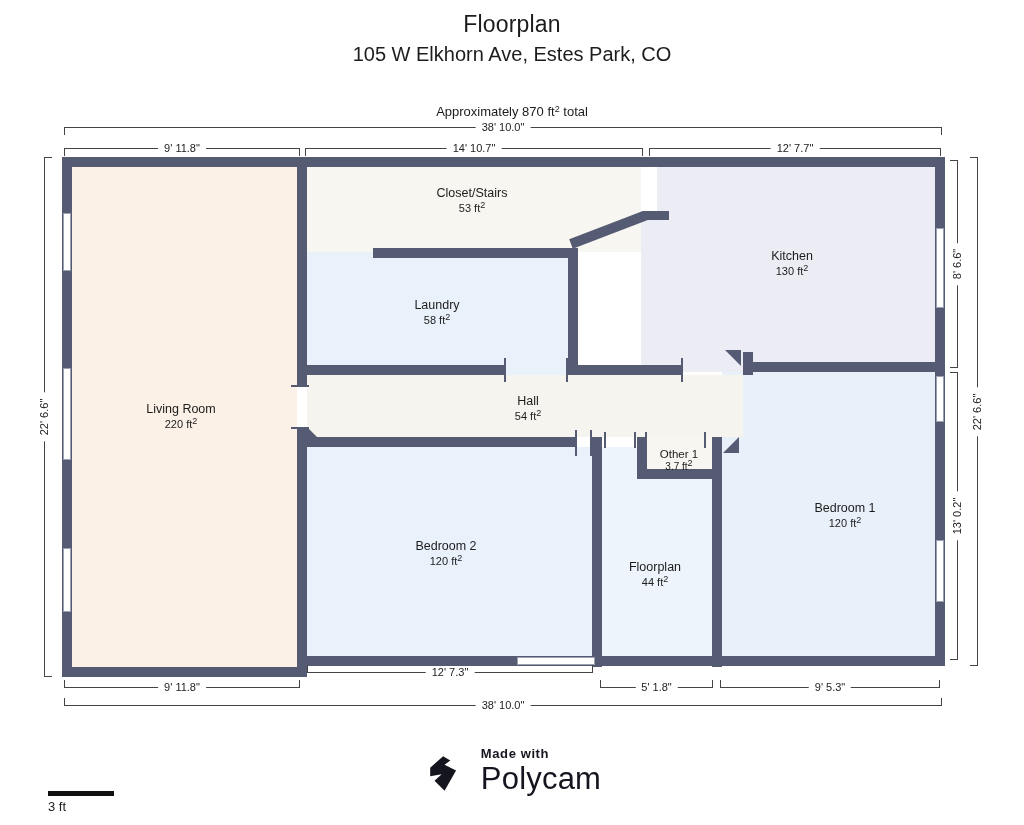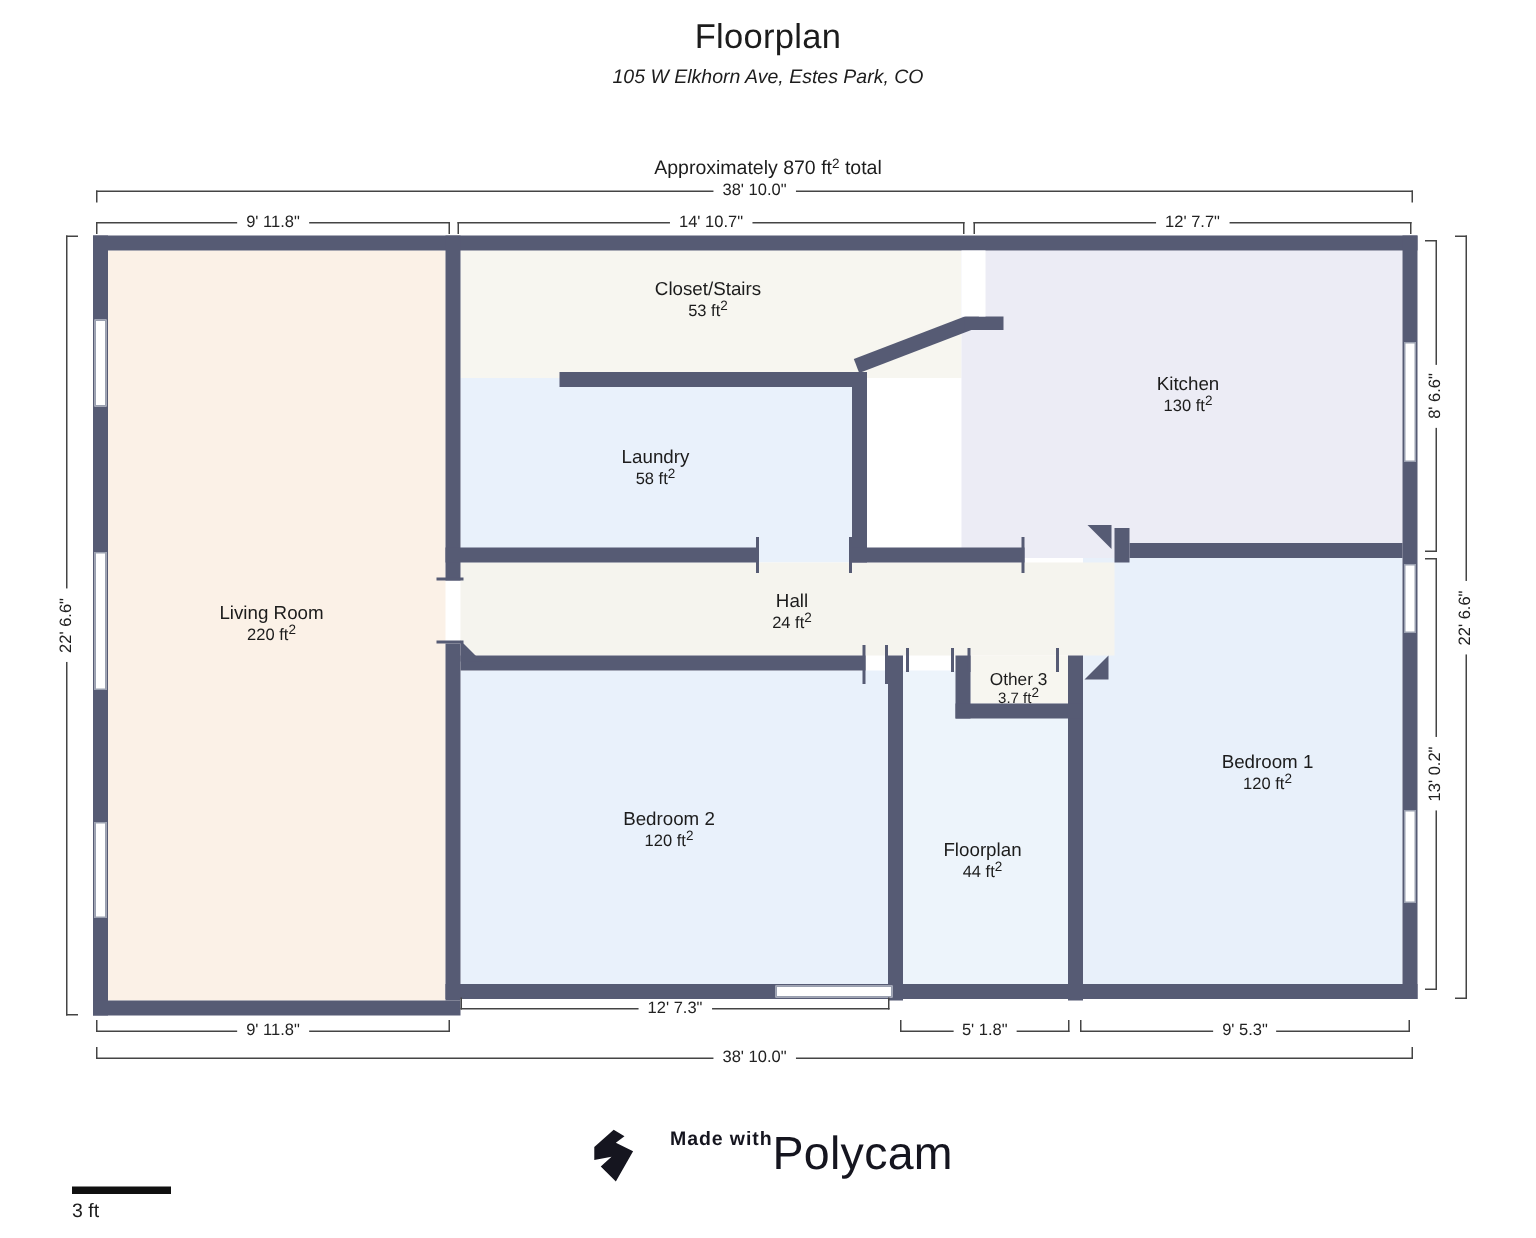--- a/index.html
+++ b/index.html
@@ -1,20 +1,20 @@
 <!DOCTYPE html>
 <html style="--c-wall: #565b74; --c-living: #fbf1e7; --c-closet: #f7f6f0; --c-laundry: #e9f1fb; --c-kitchen: #ececf5; --c-hall: #f5f4ee; --c-other: #f7f6f0; --c-bed2: #e9f1fb; --c-bath: #edf4fb; --c-bed1: #e8f0fa; --c-dim_line: #444444; --c-text: #1c1c1c; --c-brand: #15151f;"><head>
 <meta charset="utf-8">
 <style>
   html,body{margin:0;padding:0;background:#fff;}
   #canvas{position:relative;width:1024px;height:825px;background:#fff;overflow:hidden;
           font-family:"Liberation Sans",sans-serif;color:var(--c-text,#1c1c1c);}
   .hdr{position:absolute;left:0;right:0;text-align:center;}
   .hdr-title{font-size:23px;font-weight:500;letter-spacing:.2px;}
-  .hdr-addr{font-size:13px;font-style:italic;}
+  .hdr-addr{font-size:20px;}
   .hdr-area{font-size:13px;margin-top:36px;}
   sup.sq{font-size:9px;vertical-align:4px;line-height:0;}
   .room{position:absolute;}
   .room-label{position:absolute;transform:translate(-50%,-50%);text-align:center;line-height:1.3;z-index:30;}
   .rname{font-size:12.5px;}
   .rarea{font-size:11px;}
   .wall{position:absolute;background:var(--c-wall,#565b74);z-index:10;}
   .window{position:absolute;background:#fff;border:1px solid #9aa0b0;z-index:15;box-sizing:border-box;}
   .tick{position:absolute;background:var(--c-wall,#565b74);z-index:12;}
   .whitegap{position:absolute;background:#fff;z-index:11;}
@@ -23,21 +23,21 @@
   .dim.top{border-bottom:none;}
   .dim.bottom{border-top:none;}
   .dim.left{border-right:none;}
   .dim.right{border-left:none;}
   .dim .lbl{position:absolute;font-size:11px;background:#fff;padding:0 6px;white-space:nowrap;color:#222;}
   .dim.top .lbl{left:50%;top:-1px;transform:translate(-50%,-50%);}
   .dim.bottom .lbl{left:50%;top:100%;transform:translate(-50%,-50%);}
   .dim.left .lbl{left:-1px;top:50%;transform:translate(-50%,-50%) rotate(-90deg);}
   .dim.right .lbl{left:100%;top:50%;transform:translate(-50%,-50%) rotate(-90deg);}
   .footer{position:absolute;left:0;right:0;top:746px;display:flex;justify-content:center;align-items:center;gap:12px;}
-  .brandcol{display:flex;flex-direction:row;align-items:flex-start;}
+  .brandcol{display:flex;flex-direction:column;align-items:flex-start;}
   .madewith{font-size:13px;font-weight:600;letter-spacing:.6px;color:var(--c-brand,#15151f);}
   .brand{font-size:31px;font-weight:500;letter-spacing:.2px;color:var(--c-brand,#15151f);margin-top:0px;}
   .scalebar{position:absolute;left:48px;top:791px;width:66px;height:5px;background:#101010;}
   .scalelbl{position:absolute;left:48px;top:799px;font-size:13px;}
 </style>
 </head>
 <body>
 
 <div id="canvas">
 
@@ -114,24 +114,24 @@
   <div class="room-label" style="left:437px;top:312px">
     <div class="rname">Laundry</div>
     <div class="rarea"><span>58 ft</span><sup class="sq">2</sup></div>
   </div>
   <div class="room-label" style="left:792px;top:263px">
     <div class="rname">Kitchen</div>
     <div class="rarea"><span>130 ft</span><sup class="sq">2</sup></div>
   </div>
   <div class="room-label" style="left:528px;top:408px">
     <div class="rname">Hall</div>
-    <div class="rarea"><span>24 ft</span><sup class="sq">2</sup></div>
+    <div class="rarea"><span>54 ft</span><sup class="sq">2</sup></div>
   </div>
   <div class="room-label" style="left:679px;top:460px;line-height:1.15">
-    <div class="rname" style="font-size:11.5px">Other 3</div>
+    <div class="rname" style="font-size:11.5px">Other 1</div>
     <div class="rarea" style="font-size:10px"><span>3.7 ft</span><sup class="sq">2</sup></div>
   </div>
   <div class="room-label" style="left:446px;top:553px">
     <div class="rname">Bedroom 2</div>
     <div class="rarea"><span>120 ft</span><sup class="sq">2</sup></div>
   </div>
   <div class="room-label" style="left:655px;top:574px">
     <div class="rname">Floorplan</div>
     <div class="rarea"><span>44 ft</span><sup class="sq">2</sup></div>
   </div>

